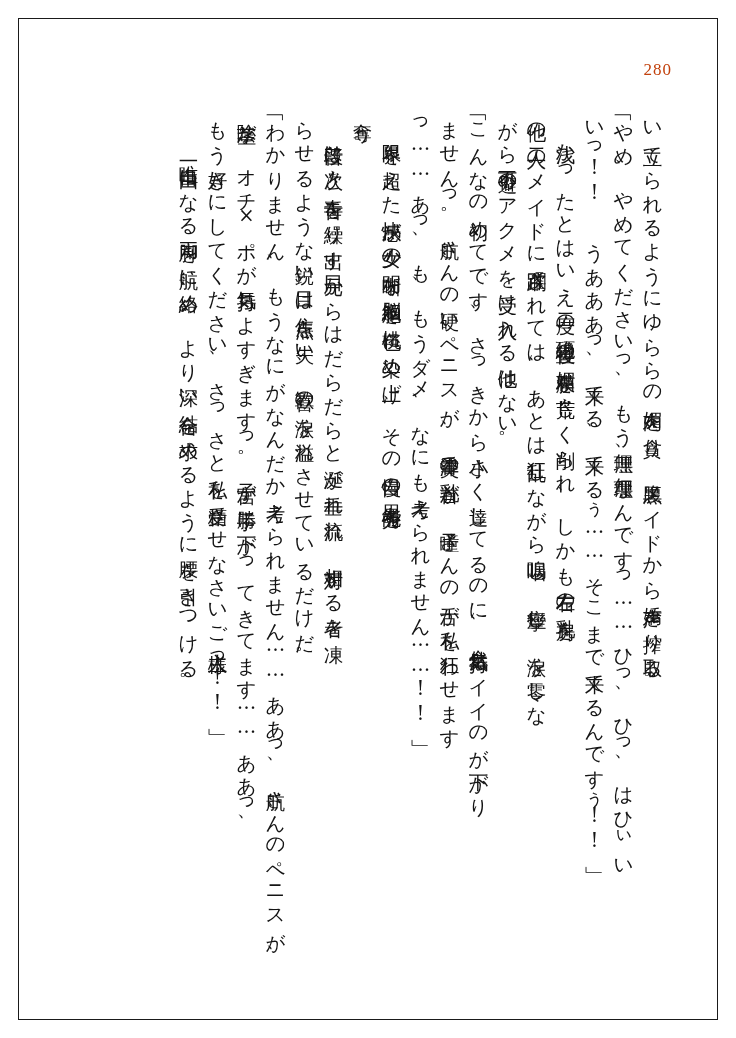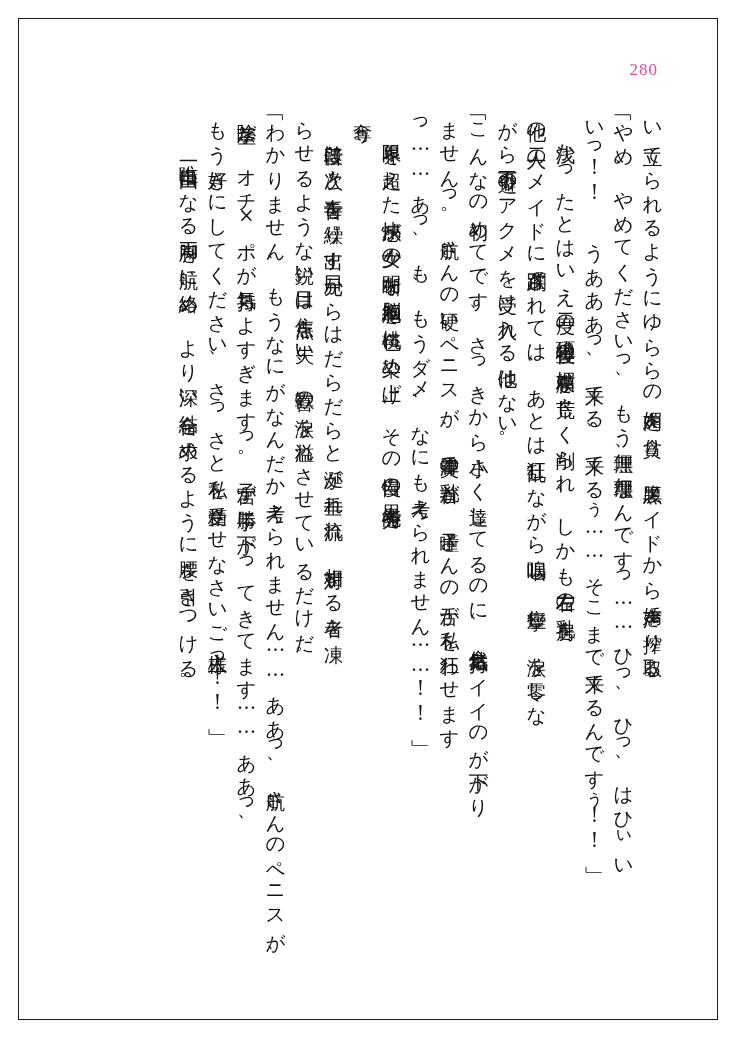--- a/index.html
+++ b/index.html
@@ -21,25 +21,25 @@
     position: absolute;
     left: 18px;
     top: 18px;
     width: 700px;
     height: 1002px;
     border: 1px solid #1a1a1a;
     box-sizing: border-box;
   }
   #page-number {
     position: absolute;
-    right: 78px;
+    right: 64px;
     top: 60px;
     font-size: 17px;
     letter-spacing: 1px;
-    color: #ec4899;
+    color: #c2410c;
     font-family: "Liberation Serif", "DejaVu Serif", serif;
   }
   
   #text-block {
     position: absolute;
     left: 62px;
     top: 108px;
     width: 600px;
     height: 840px;
     display: flex;

